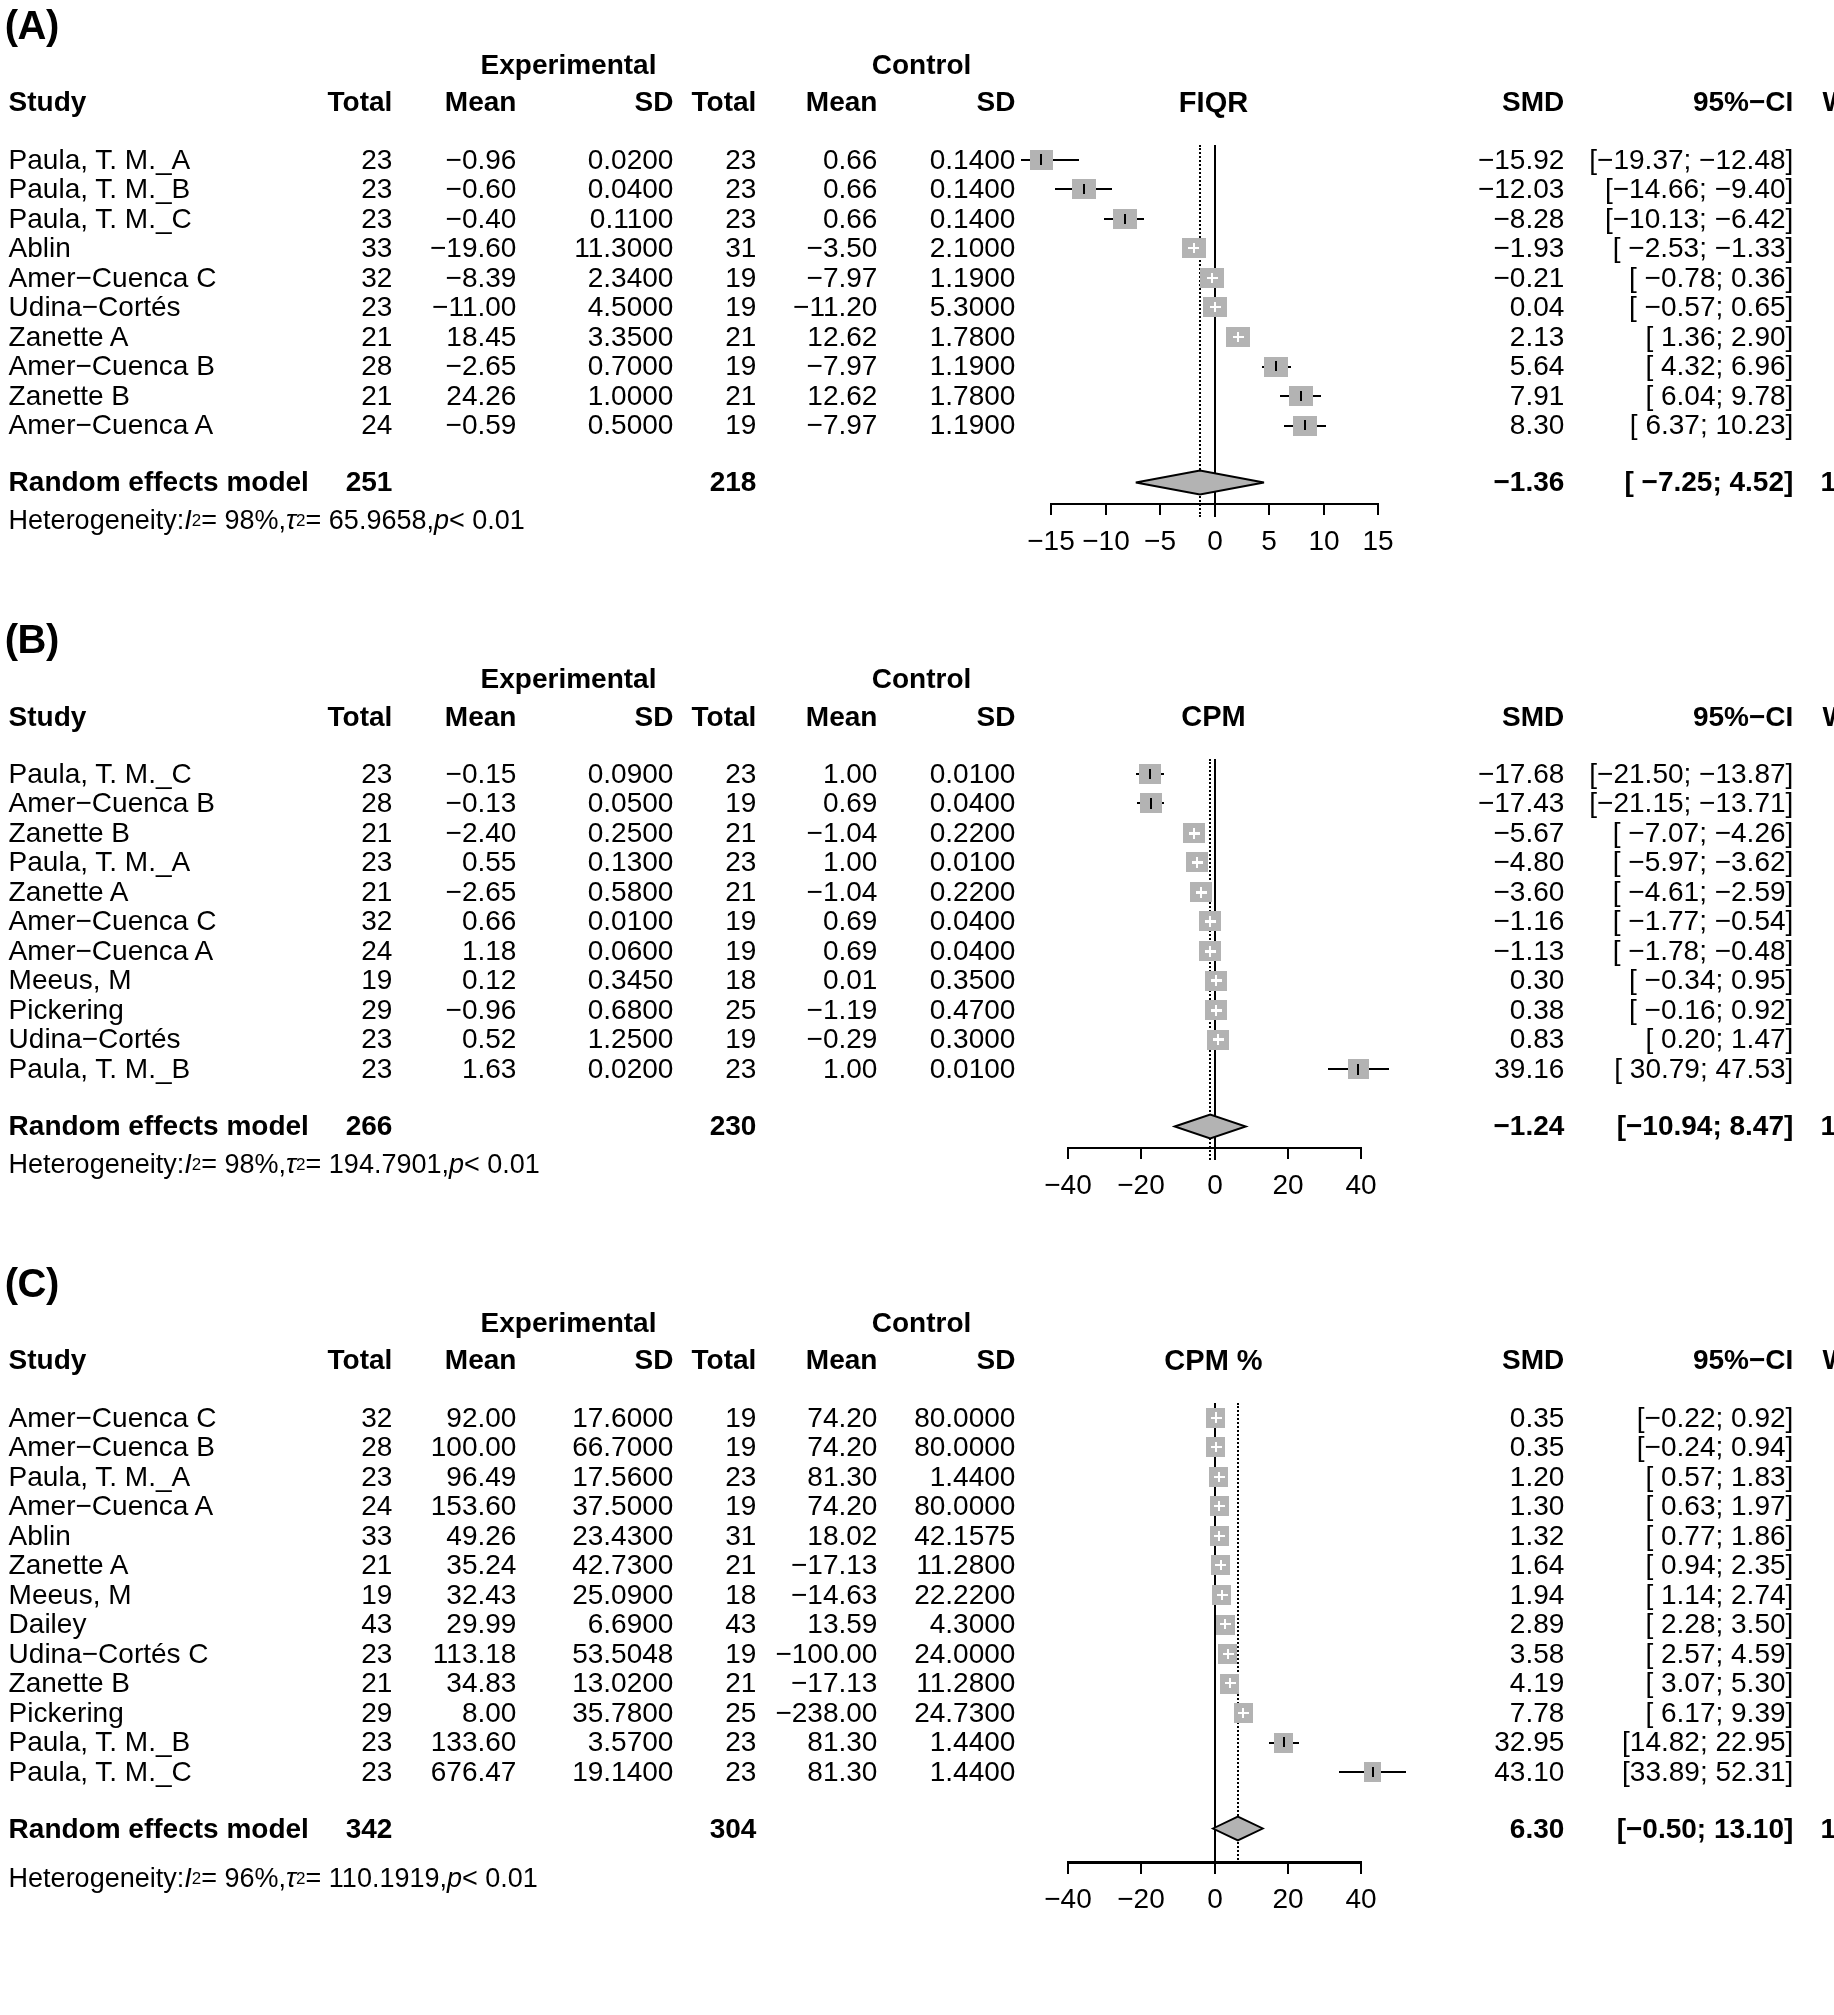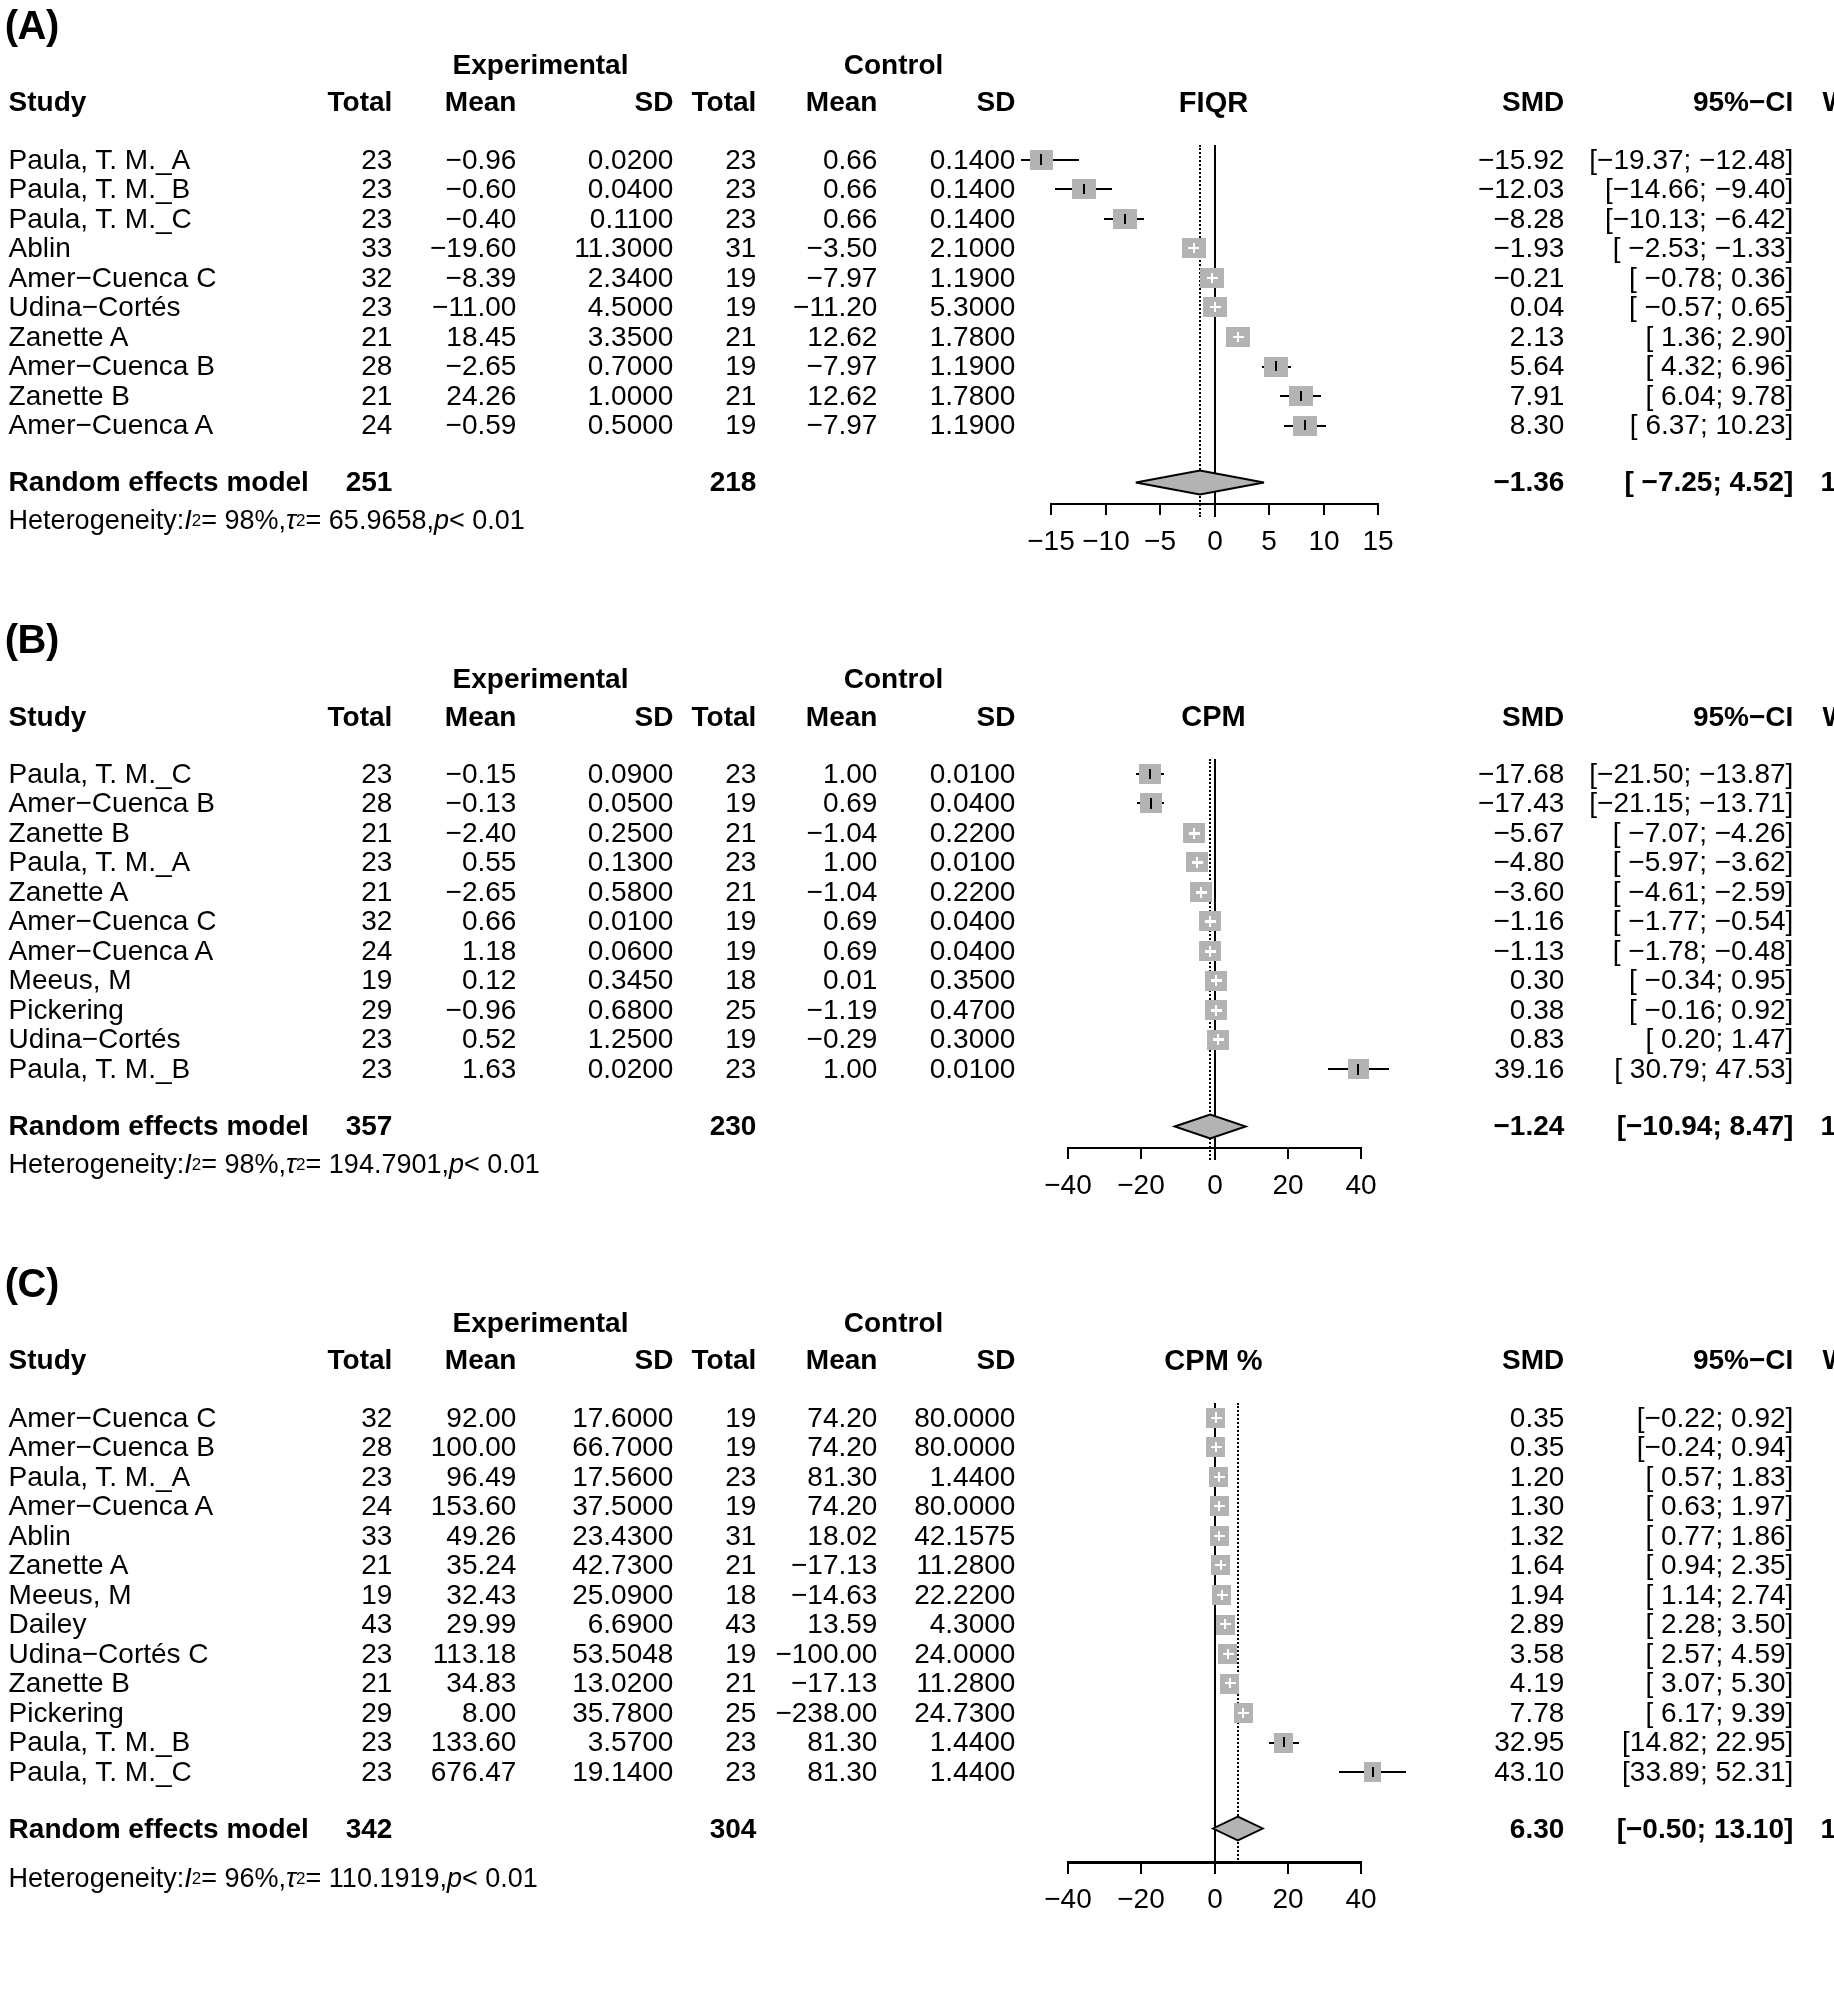--- a/index.html
+++ b/index.html
@@ -32,21 +32,21 @@
       83px   
       121px   
       138px   
       381px   
       167px   
       229px   
       124px;  
     align-items:center;
     height:29.5px;
   }
-  .row.hdr1 { height:34px; }
+  .row.hdr1 { height:34px;padding-left:28px; }
   .row.hdr2 { height:41px; }
   .c-study { text-align:left; padding-left:8.6px; white-space:nowrap; }
   .c-num   { text-align:right; padding-right:7.6px; white-space:nowrap; }
   .c-smd   { text-align:right; padding-right:6.7px; white-space:nowrap; }
   .c-ci    { text-align:right; padding-right:6.7px; white-space:nowrap; }
   .c-wt    { text-align:right; padding-right:8.6px; white-space:nowrap; }
   .c-plot  { position:relative; height:100%; }
   .bold { font-weight:bold; }
   .grp-head { text-align:center; font-weight:bold; }
   .hdr-lbl { font-weight:bold; }
@@ -547,21 +547,21 @@
             <div class="tick-w" style="left:1217px;top:275px;"></div>
             <div class="tick-wh" style="left:1213px;top:279px;"></div>
             <div class="whisker" style="left:1328px;top:309px;width:61px;"></div>
             <div class="box" style="left:1348px;top:300px;width:20.6px;height:20px;"></div>
             <div class="tick-c" style="left:1357px;top:305px;"></div>
           </div>
         </div>
         <div class="spacer"></div>
         <div class="row" style="height:41px;position:relative;">
      <div class="c-study bold">Random effects model</div>
-     <div class="c-num bold">357</div>
+     <div class="c-num bold">266</div>
      <div></div>
           <div></div>
      <div class="c-num bold">230</div>
      <div></div>
           <div></div>
      <div class="c-plot"></div>
      <div class="c-smd bold">−1.24</div>
      <div class="c-ci bold">[−10.94;   8.47]</div>
      <div class="c-wt bold">100.0%</div>
      <div class="plotwrap" style="height:41px;">

